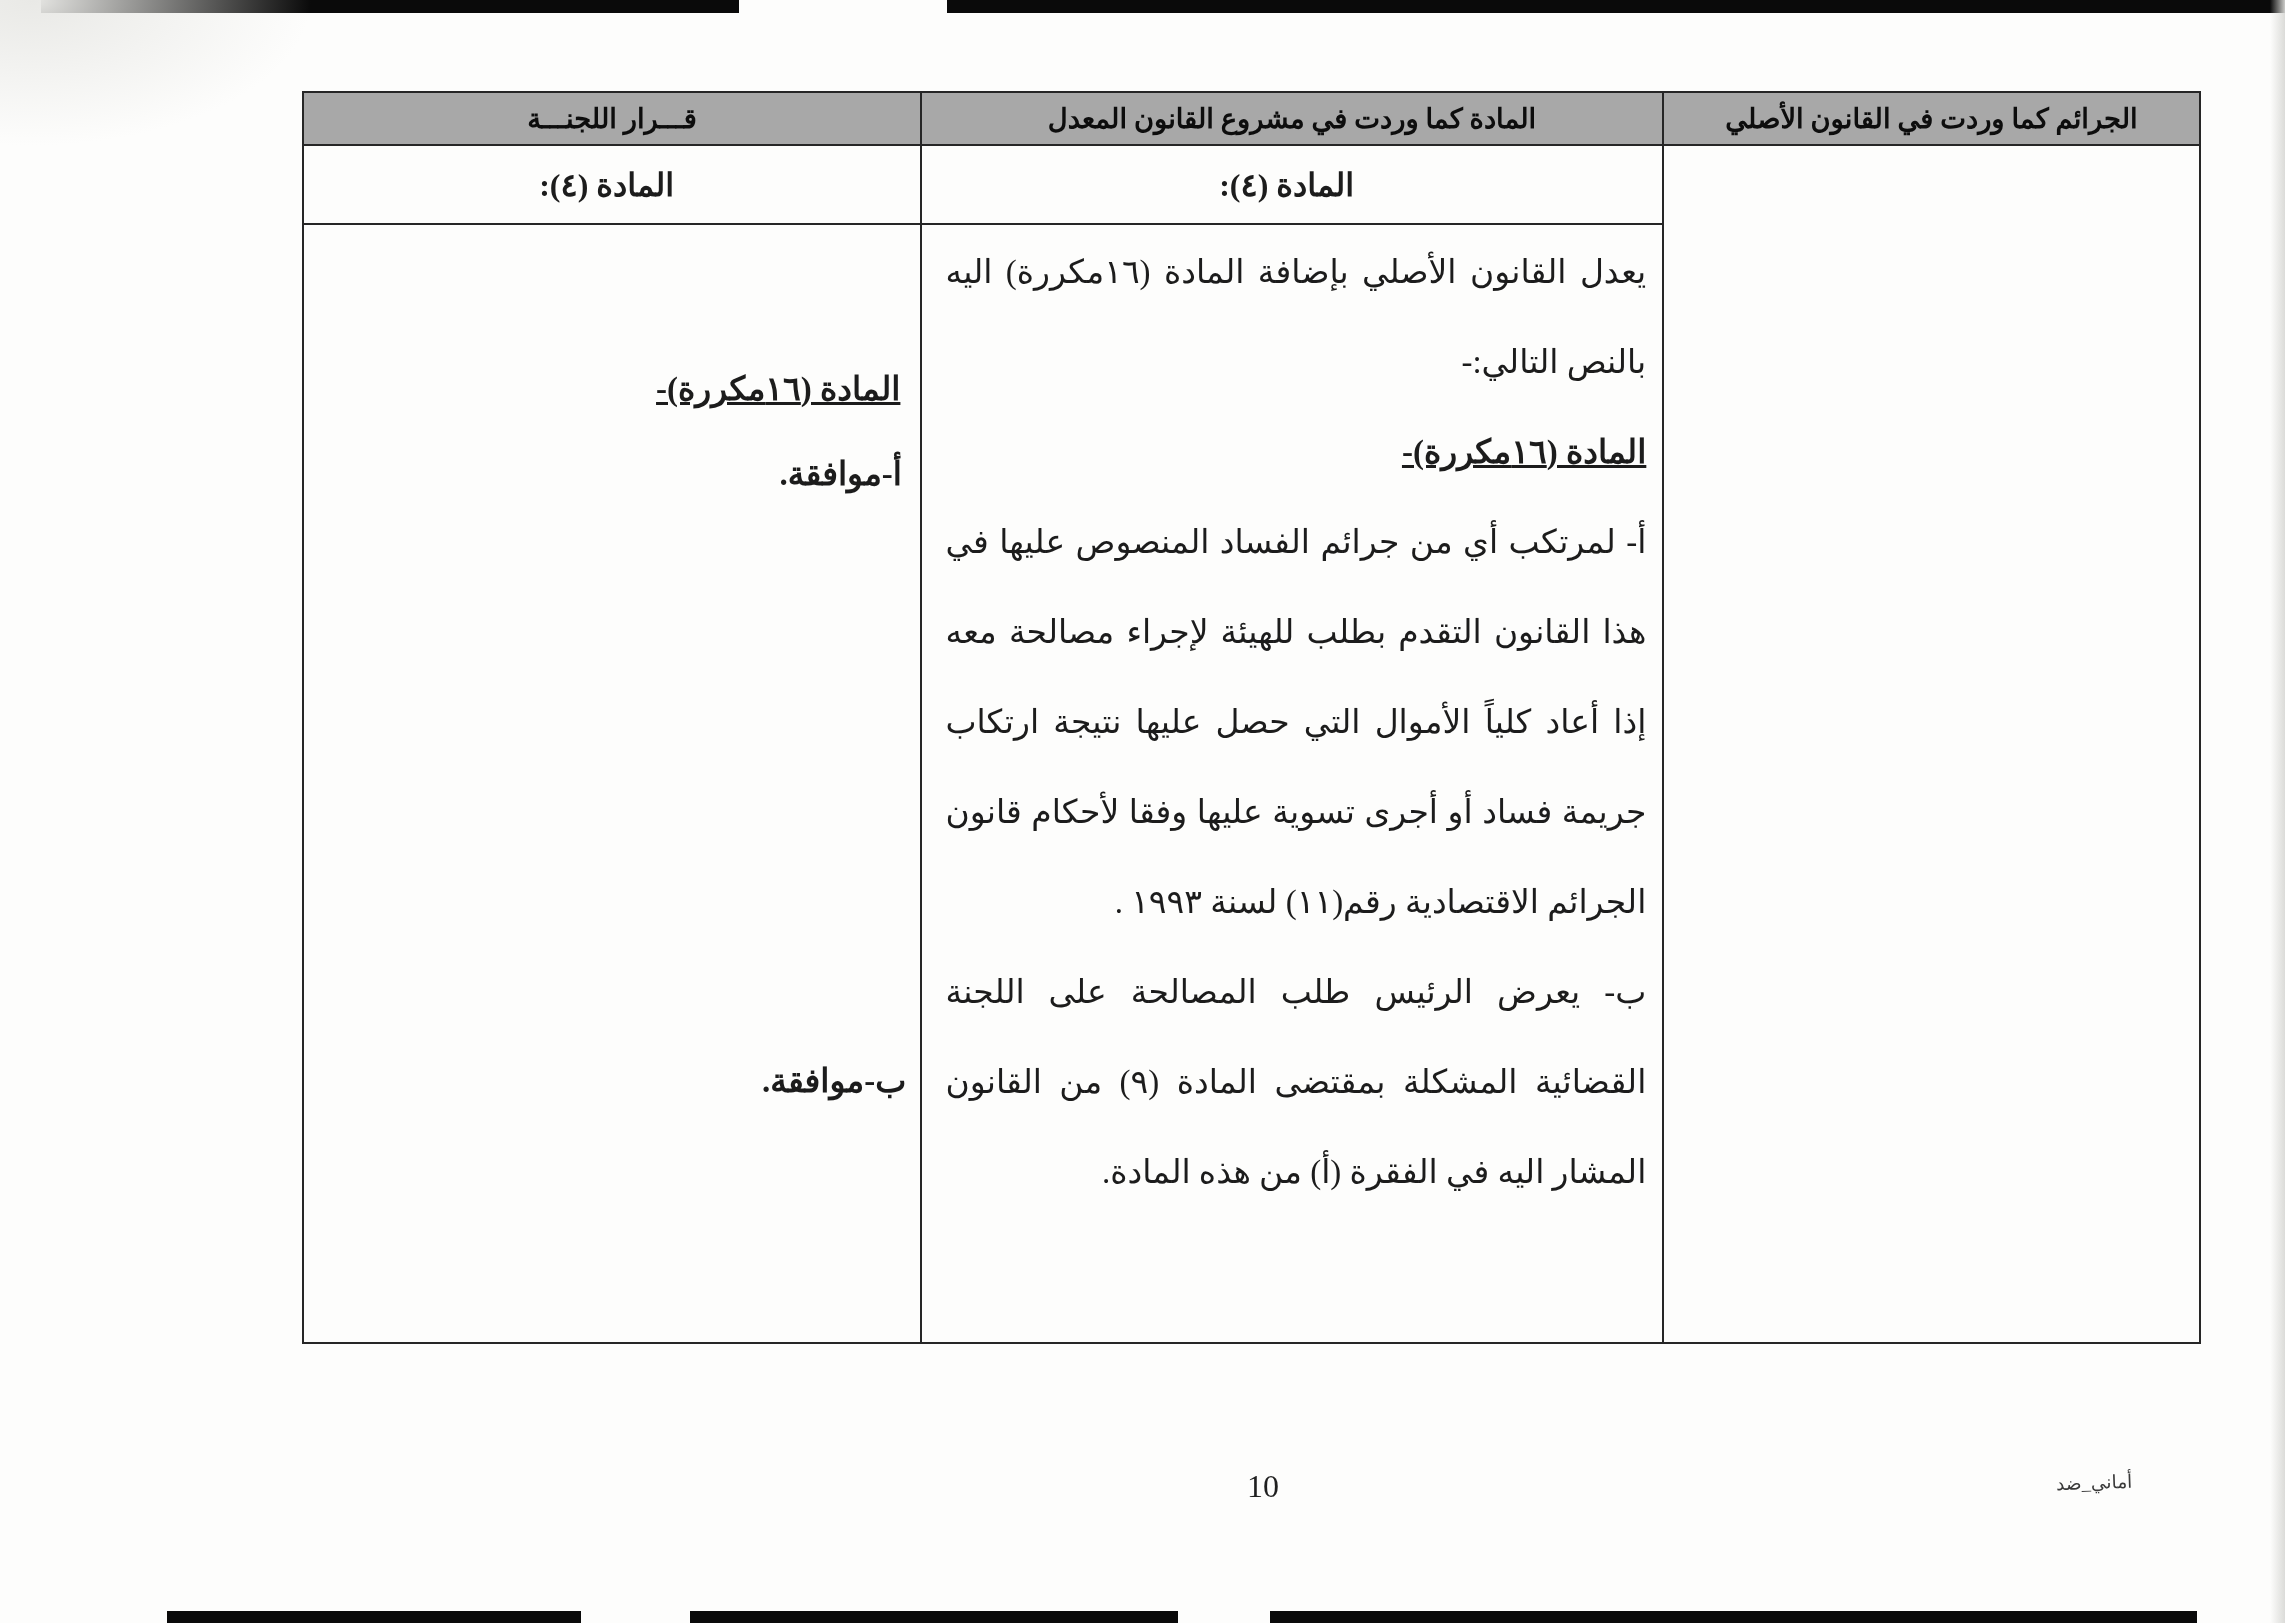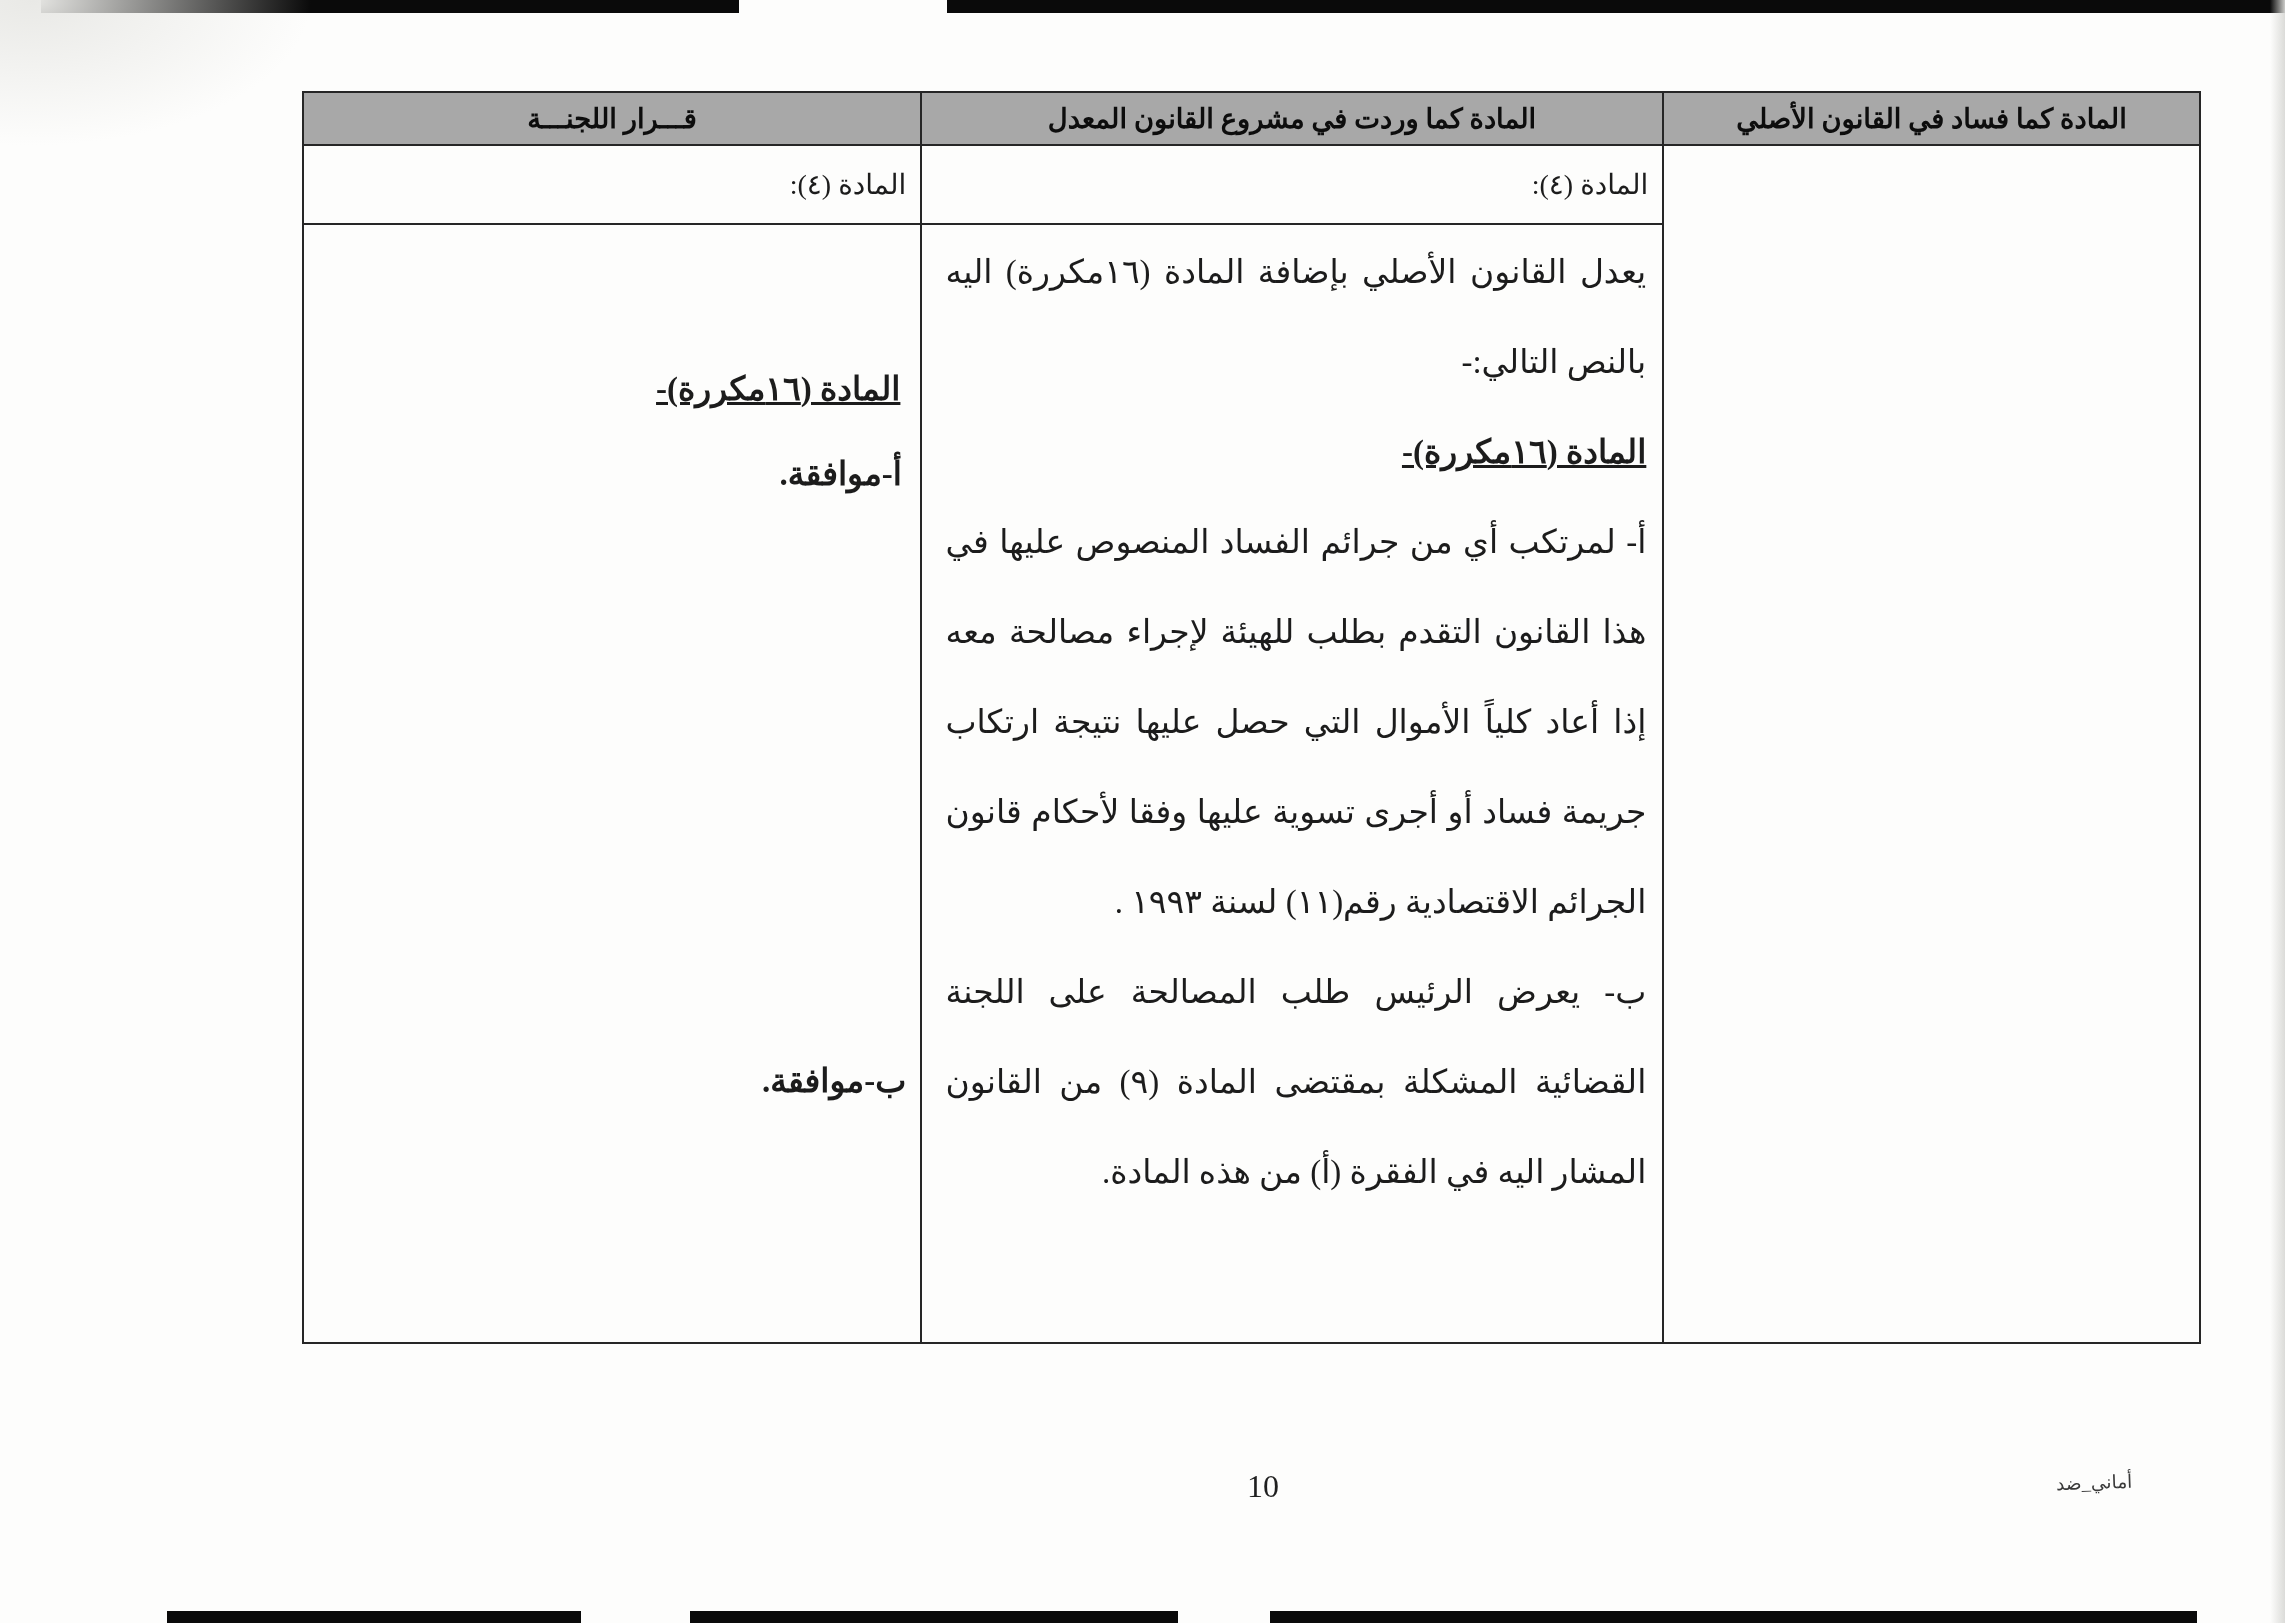--- a/index.html
+++ b/index.html
@@ -67,23 +67,23 @@
     background: #a8a8a8;
     font-size: 27.4px;
     font-weight: bold;
     text-align: center;
     vertical-align: middle;
     color: #0d0d0d;
   }
   tr.article-row td {
     height: 71px;
     vertical-align: middle;
-    font-size: 28px;
-    font-weight: normal;
-    text-align: right;
+    font-size: 32px;
+    font-weight: bold;
+    text-align: center;
     padding-right: 13.7px;
   }
   tr.body-row td {
     height: 1111px;
   }
   td.cell-original {
     background: #fdfdfc;
   }
   td.cell-amended {
     padding: 2px 15.7px 0 23.5px;
@@ -149,21 +149,21 @@
   <div class="corner-smudge"></div>
 
   <table class="doc-table" dir="rtl">
     <colgroup>
       <col class="col-original">
       <col class="col-amended">
       <col class="col-decision">
     </colgroup>
     <tbody>
       <tr class="header-row">
-        <th>المادة كما فساد في القانون الأصلي</th>
+        <th>الجرائم كما وردت في القانون الأصلي</th>
         <th>المادة كما وردت في مشروع القانون المعدل</th>
         <th>قـــرار اللجنـــة</th>
       </tr>
       <tr class="article-row">
         <td class="cell-original" rowspan="2"></td>
         <td>المادة (٤):</td>
         <td>المادة (٤):</td>
       </tr>
       <tr class="body-row">
         <td class="cell-amended">

